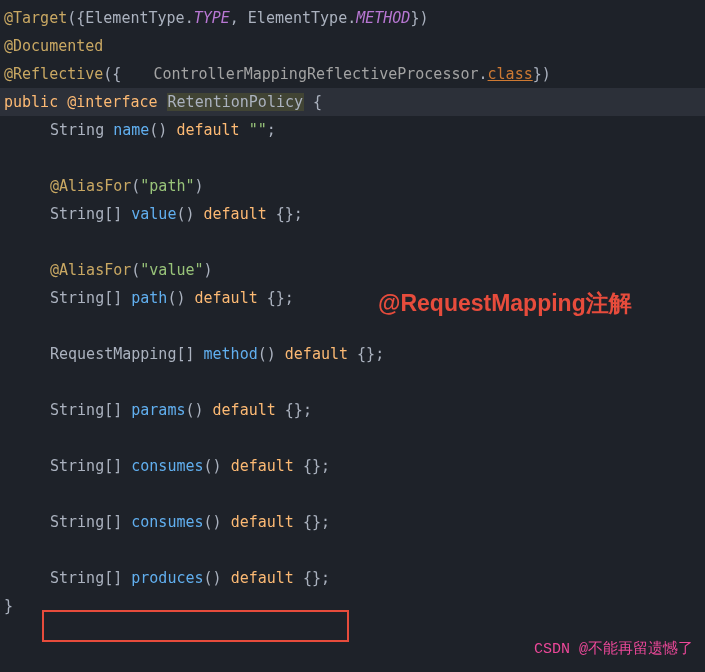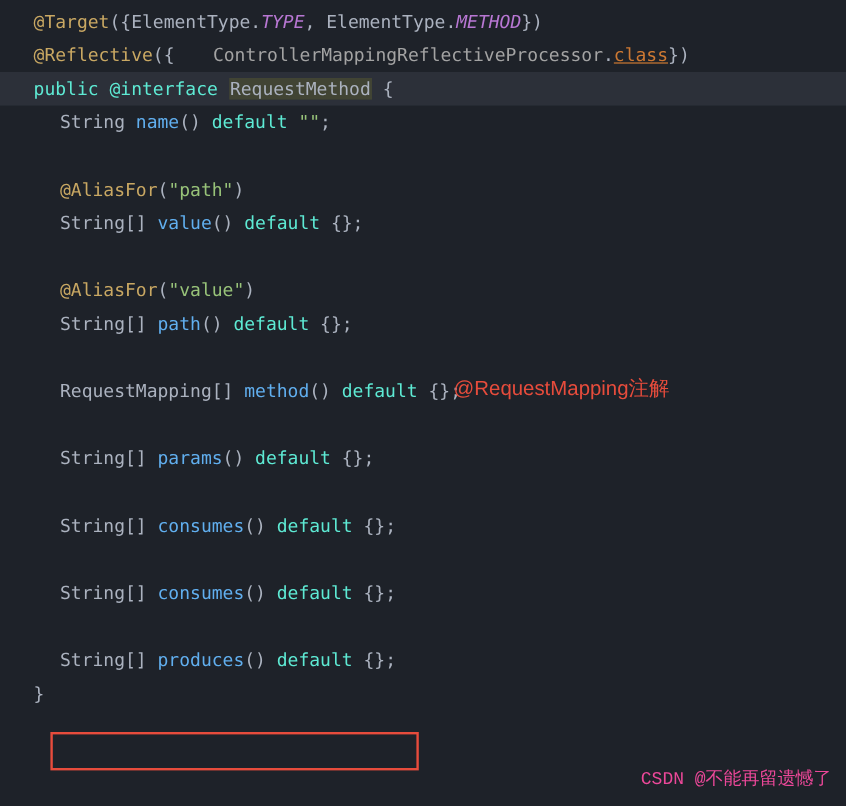--- a/index.html
+++ b/index.html
@@ -14,24 +14,24 @@
       line-height: 28px;
       color: #abb2bf;
       width: 705px;
       height: 672px;
       overflow: hidden;
       position: relative;
       padding: 4px 0;
     }
     .code-line {
       white-space: pre;
-      padding-left: 28px;
+      padding-left: 4px;
     }
     .annotation { color: #c9a863; }
-    .keyword { color: #5eead4; }
+    .keyword { color: #fdba74; }
     .type { color: #abb2bf; }
     .classname { color: #a3a3a3; margin-left: 32px; }
     .enum-val { color: #b877d3; font-style: italic; }
     .method-name { color: #61afef; }
     .string { color: #98c379; }
     .punct { color: #abb2bf; }
     .paren { color: #abb2bf; }
     .brace { color: #abb2bf; }
     .dot { color: #abb2bf; }
     .class-ref { color: #cd7933; text-decoration: underline; }
@@ -39,23 +39,22 @@
       background: #2c3039;
     }
     .highlighted-name {
       background: #414434;
       padding: 0 1px;
     }
     .red-annotation {
       position: absolute;
       color: #e74c3c;
       font-family: "Microsoft YaHei", sans-serif;
-      font-size: 17px;
-      font-weight: 400;
-      margin-top: 21px;
+      font-size: 23px;
+      font-weight: 700;
     }
     .red-box {
       position: absolute;
       border: 2px solid #e74c3c;
       background: transparent;
     }
     .watermark {
       position: absolute;
       right: 12px;
       bottom: 8px;
@@ -66,25 +65,26 @@
     .indent1 { padding-left: 50px; }
   </style>
 </head>
 <body>
 
 <div>
 
 <div class="code-line"><span class="annotation">@Target</span><span class="paren">({</span><span class="type">ElementType</span><span class="dot">.</span><span class="enum-val">TYPE</span><span class="punct">, </span><span class="type">ElementType</span><span class="dot">.</span><span class="enum-val">METHOD</span><span class="paren">})</span></div>
 
 
+<div class="code-line"><span class="annotation">@Documented</span></div>
 
 
 <div class="code-line"><span class="annotation">@Reflective</span><span class="paren">({</span><span class="classname">ControllerMappingReflectiveProcessor</span><span class="dot">.</span><span class="class-ref">class</span><span class="paren">})</span></div>
 
-<div class="code-line highlighted-line"><span class="keyword">public </span><span class="keyword">@interface </span><span class="highlighted-name">RequestMethod</span><span class="brace"> {</span></div>
+<div class="code-line highlighted-line"><span class="keyword">public </span><span class="keyword">@interface </span><span class="highlighted-name">RetentionPolicy</span><span class="brace"> {</span></div>
 
 <div class="code-line indent1"><span class="type">String </span><span class="method-name">name</span><span class="paren">() </span><span class="keyword">default </span><span class="string">""</span><span class="punct">;</span></div>
 
 <div class="code-line"> </div>
 
 <div class="code-line indent1"><span class="annotation">@AliasFor</span><span class="paren">(</span><span class="string">"path"</span><span class="paren">)</span></div>
 
 <div class="code-line indent1"><span class="type">String[] </span><span class="method-name">value</span><span class="paren">() </span><span class="keyword">default </span><span class="brace">{}</span><span class="punct">;</span></div>
 
 <div class="code-line"> </div>

